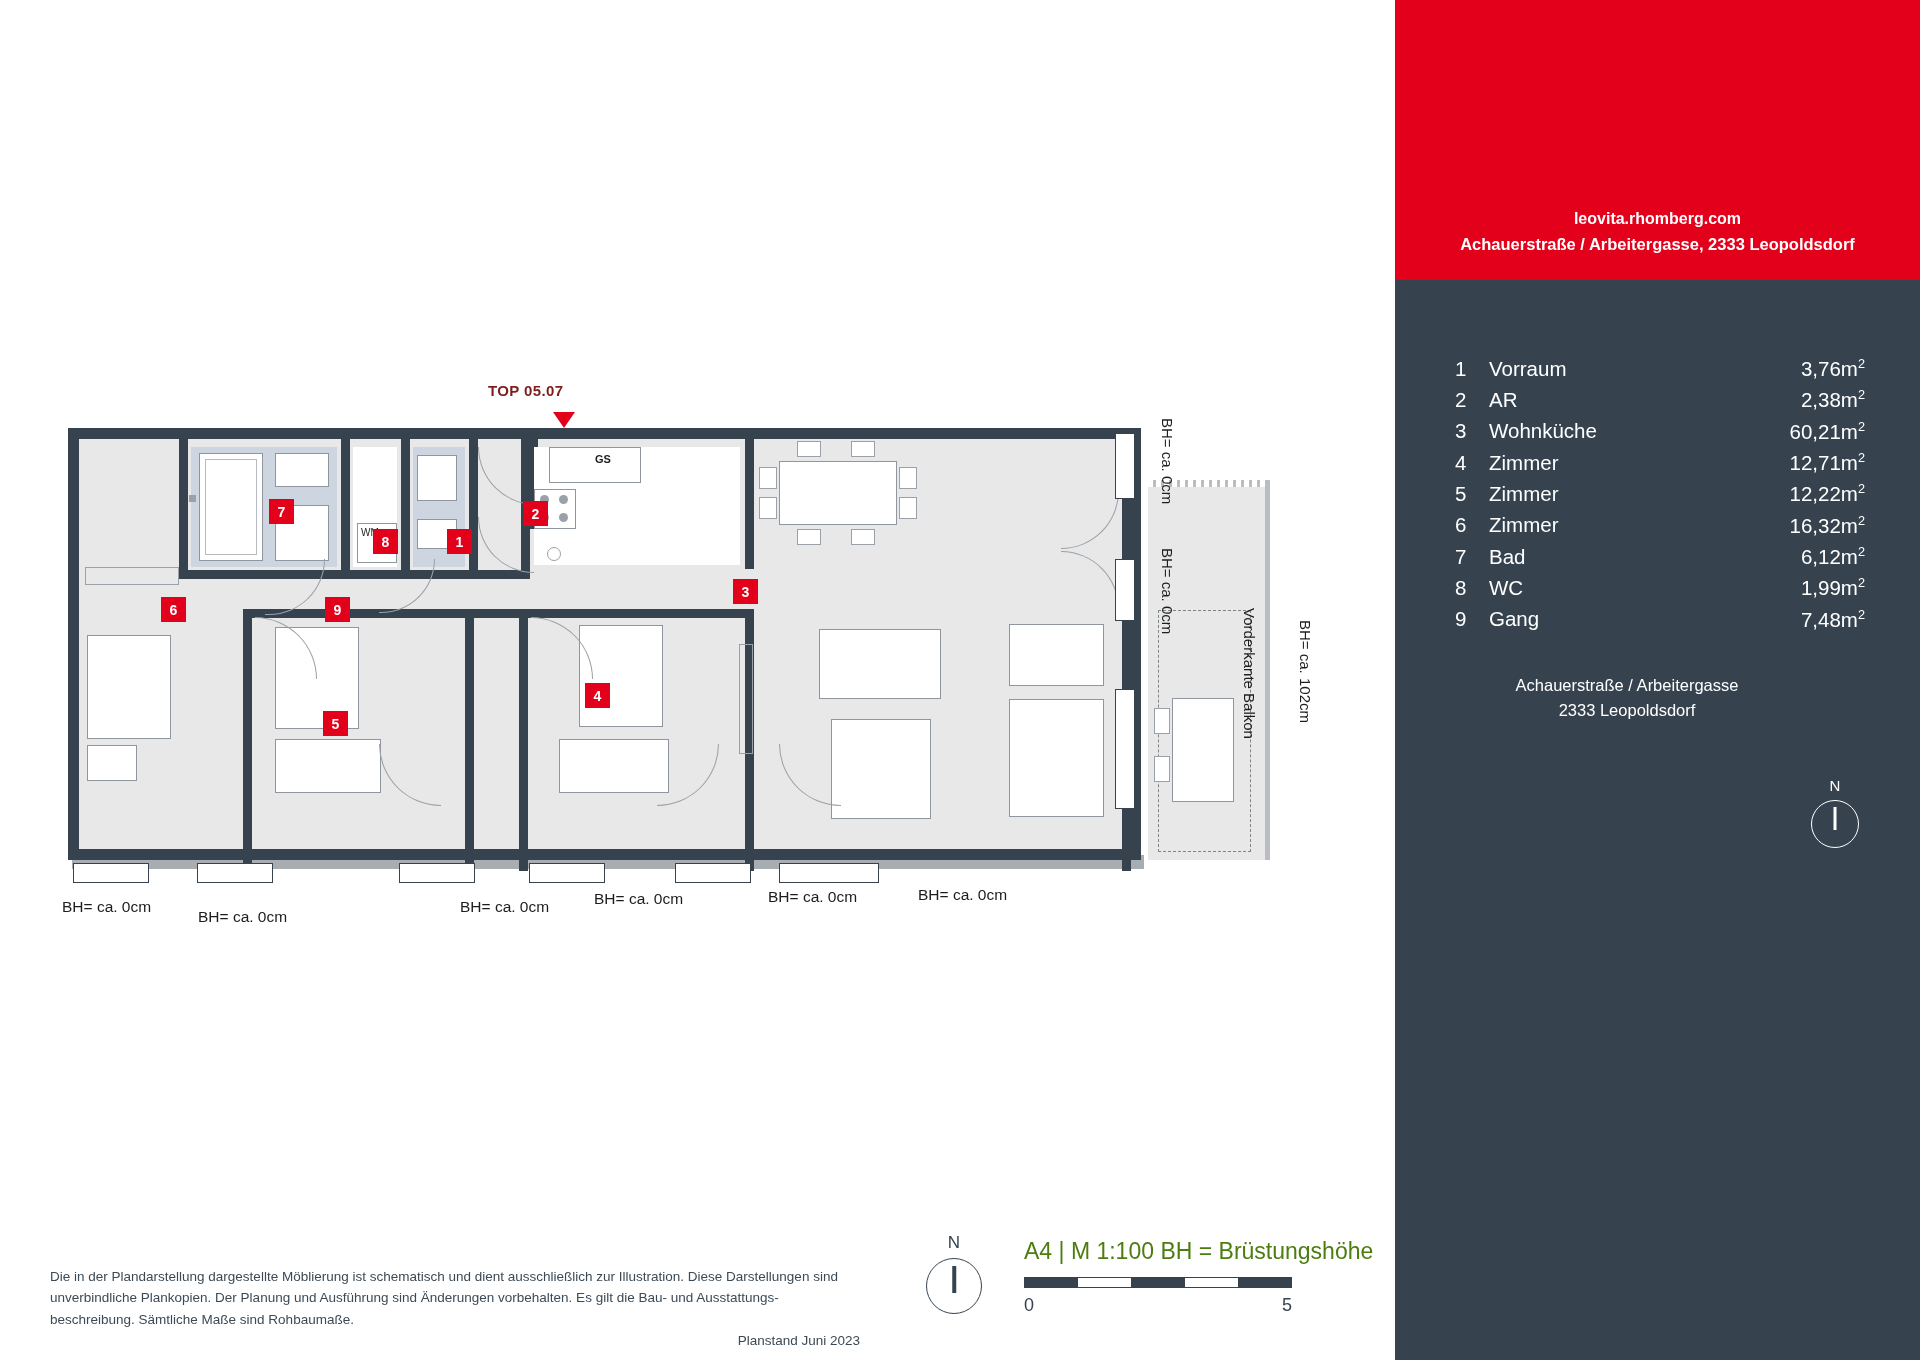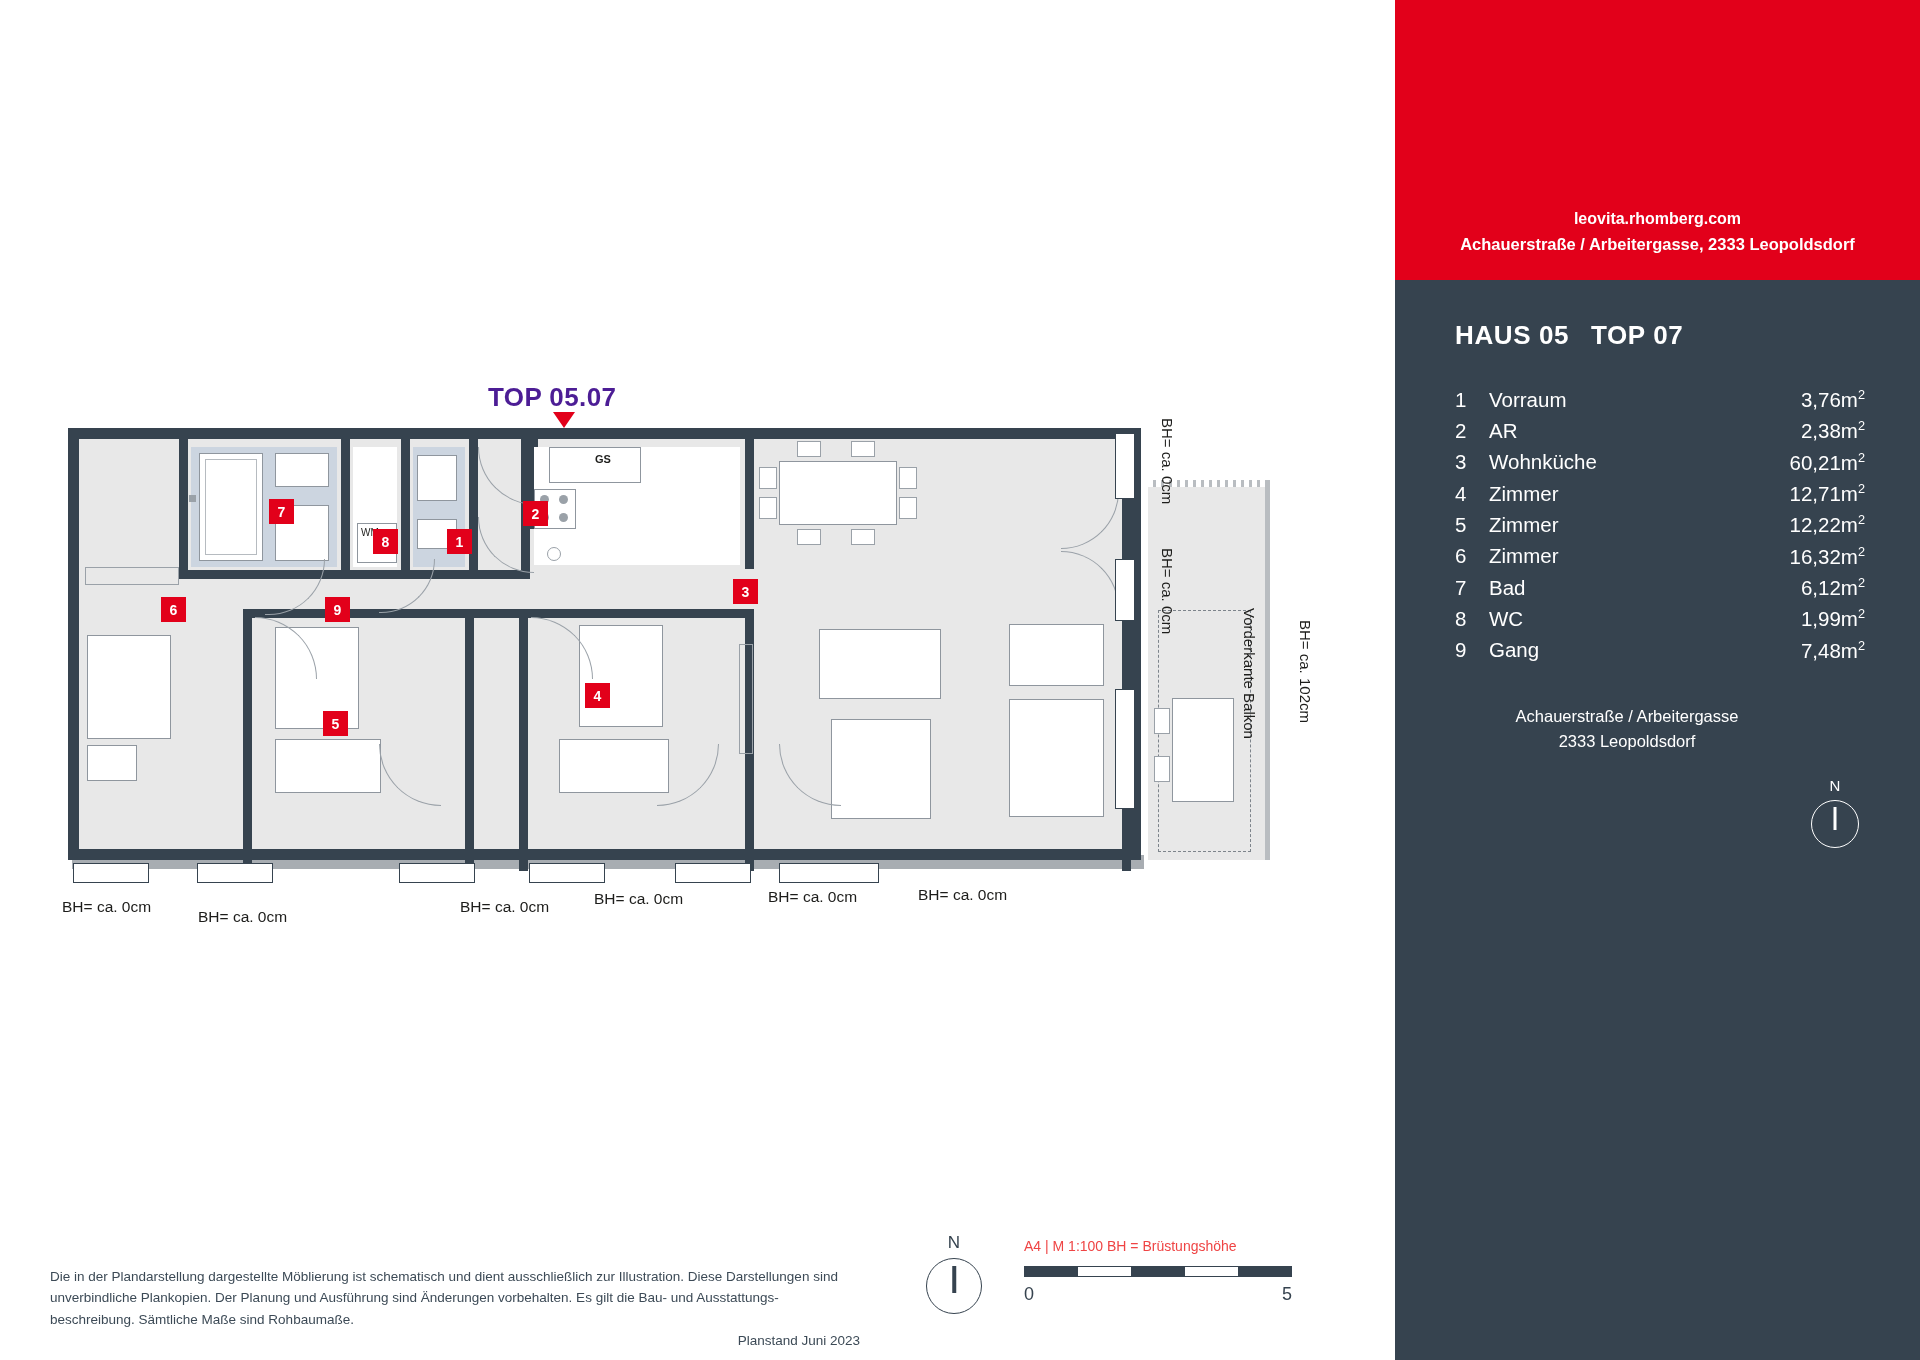--- a/index.html
+++ b/index.html
@@ -9,22 +9,22 @@
     font-family: "Liberation Sans", sans-serif;
     overflow: hidden;
   }
   .page { position: relative; width: 1920px; height: 1360px; background: #fff; }
 
   
   .plan-area { position: absolute; left: 0; top: 0; width: 1395px; height: 1360px; background: #fff; }
 
   .plan-title {
     position: absolute; left: 488px; top: 382px;
-    font-size: 26px; font-weight: 700; letter-spacing: .4px;
-    color: #4c1d95; white-space: nowrap;
+    font-size: 15px; font-weight: 700; letter-spacing: .4px;
+    color: #7f1d1d; white-space: nowrap;
   }
   .plan-arrow {
     position: absolute; left: 553px; top: 412px;
     width: 0; height: 0;
     border-left: 11px solid transparent; border-right: 11px solid transparent;
     border-top: 16px solid #e2001a;
   }
 
   
   .shell {
@@ -90,21 +90,21 @@
   .compass-needle {
     position: absolute; left: 50%; top: 7px; width: 3.5px; height: 27px;
     background: #36434f; transform: translateX(-50%);
   }
   .compass-n {
     position: absolute; left: 50%; top: -26px; transform: translateX(-50%);
     font-size: 17px; color: #36434f; font-weight: 400;
   }
 
   .scale-wrap { position: absolute; left: 1024px; top: 1238px; }
-  .scale-caption { font-size: 14px; color: #ef4444; white-space: nowrap; margin-bottom: 12px; }
+  .scale-caption { font-size: 23px; color: #4d7c0f; white-space: nowrap; margin-bottom: 12px; }
   .scale-bar { display: flex; width: 268px; height: 11px; border: 1.4px solid #36434f; }
   .scale-seg { flex: 1; }
   .scale-seg.dark { background: #36434f; }
   .scale-seg.light { background: #ffffff; }
   .scale-nums { display: flex; justify-content: space-between; width: 268px; margin-top: 7px; font-size: 18px; color: #36434f; }
 
   .disclaimer {
     position: absolute; left: 50px; top: 1266px; width: 810px;
     font-size: 13.5px; line-height: 1.58; color: #3c4a56;
   }
@@ -324,23 +324,20 @@
   </div>
 
   <div class="sidebar">
 
     <div class="brand">
       <div class="brand-url">leovita.rhomberg.com</div>
       <div class="brand-addr">Achauerstraße / Arbeitergasse, 2333 Leopoldsdorf</div>
     </div>
 
     <div class="sb-body">
-      <div class="sb-title">
-        <span>HAUS 05</span><span class="gap"></span><span>TOP 07</span>
-      </div>
 
 
       <div class="rooms">
         <div class="room-row">
           <span class="room-num">1</span>
           <span class="room-name">Vorraum</span>
           <span class="room-area"><span>3,76m</span><sup>2</sup></span>
         </div>
         <div class="room-row">
           <span class="room-num">2</span>

